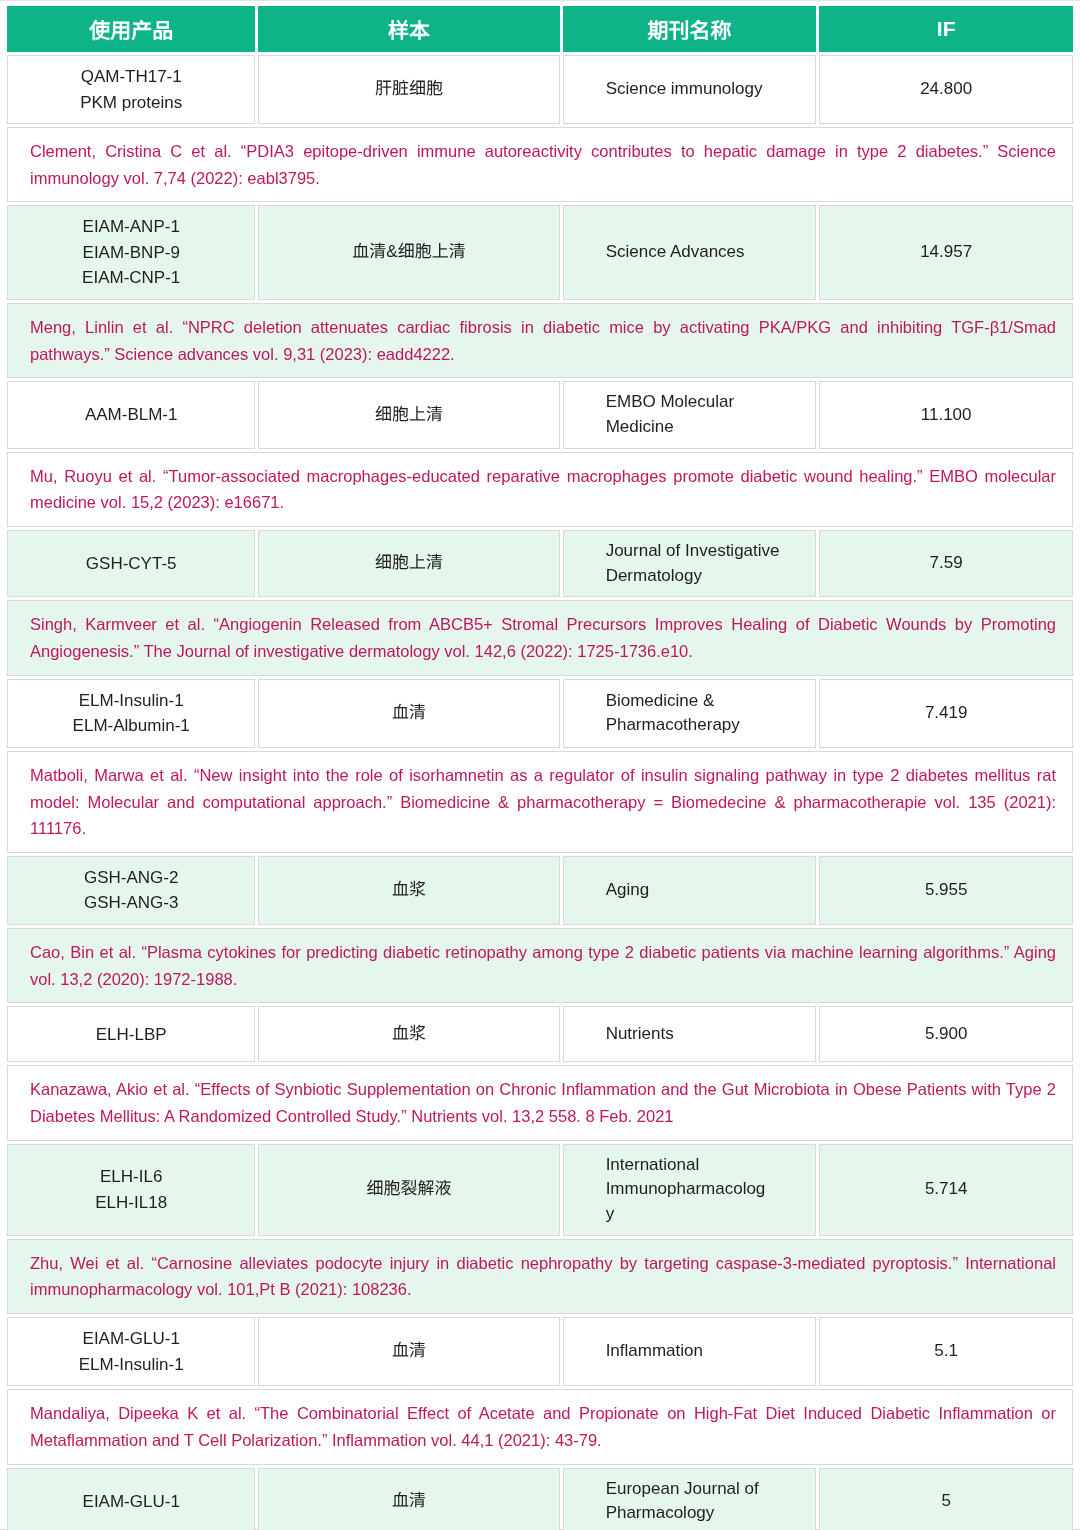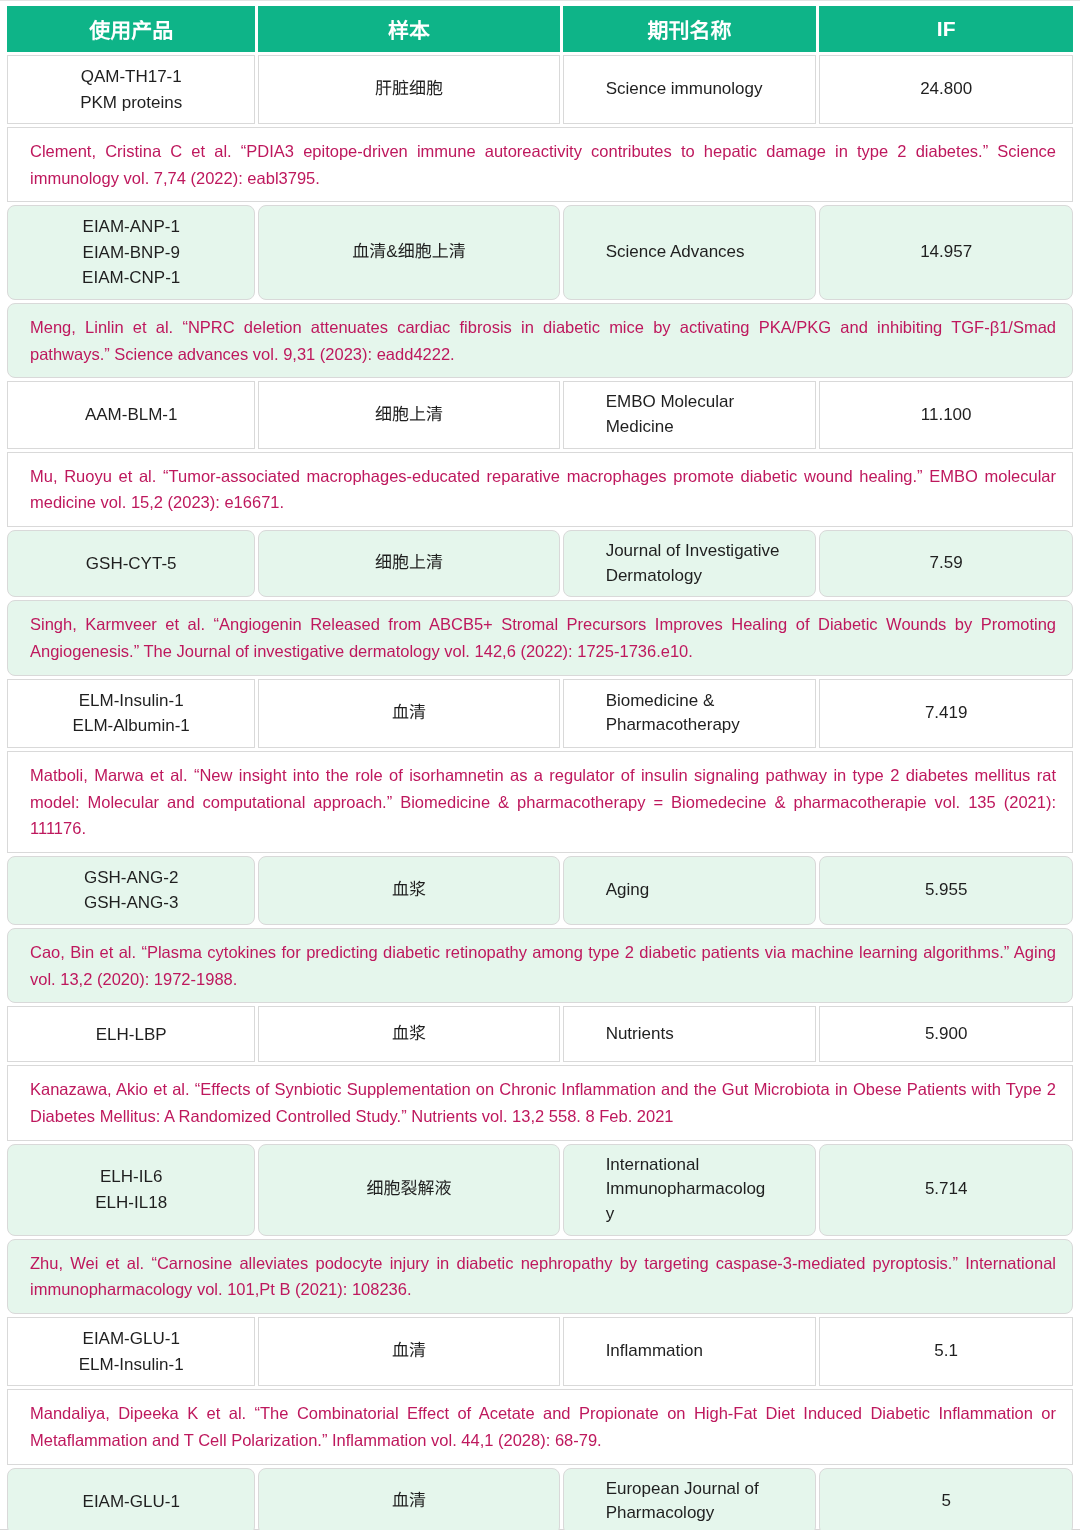--- a/index.html
+++ b/index.html
@@ -47,21 +47,21 @@
     vertical-align:middle;
     margin-left:16px;
   }
   td{
     border:1px solid var(--border);
     vertical-align:middle;
     font-size:17px;
     line-height:1.45;
   }
   tr.shade-white td{background:var(--row-white);}
-  tr.shade-green td{background:var(--row-green);border-radius:8px;}
+  tr.shade-green td{background:var(--row-green);}
 
   td.product-cell{
     text-align:center;
     padding:8px 10px;
     height:56px;
   }
   .product-line{line-height:1.5;}
   td.sample-cell{
     text-align:center;
     padding:8px 10px;
@@ -214,21 +214,21 @@
   <tr class="product-row shade-white">
     <td class="product-cell">
             <div class="product-line">EIAM-GLU-1</div>
             <div class="product-line">ELM-Insulin-1</div>
           </td>
     <td class="sample-cell">血清</td>
     <td class="journal-cell">Inflammation</td>
     <td class="if-cell">5.1</td>
   </tr>
   <tr class="citation-row shade-white">
-    <td class="citation-cell" colspan="4">Mandaliya, Dipeeka K et al. “The Combinatorial Effect of Acetate and Propionate on High-Fat Diet Induced Diabetic Inflammation or Metaflammation and T Cell Polarization.” Inflammation vol. 44,1 (2028): 68-79.</td>
+    <td class="citation-cell" colspan="4">Mandaliya, Dipeeka K et al. “The Combinatorial Effect of Acetate and Propionate on High-Fat Diet Induced Diabetic Inflammation or Metaflammation and T Cell Polarization.” Inflammation vol. 44,1 (2021): 43-79.</td>
   </tr>
 
   <tr class="product-row shade-green">
     <td class="product-cell">
             <div class="product-line">EIAM-GLU-1</div>
           </td>
     <td class="sample-cell">血清</td>
     <td class="journal-cell">European Journal of
 Pharmacology</td>
     <td class="if-cell">5</td>

